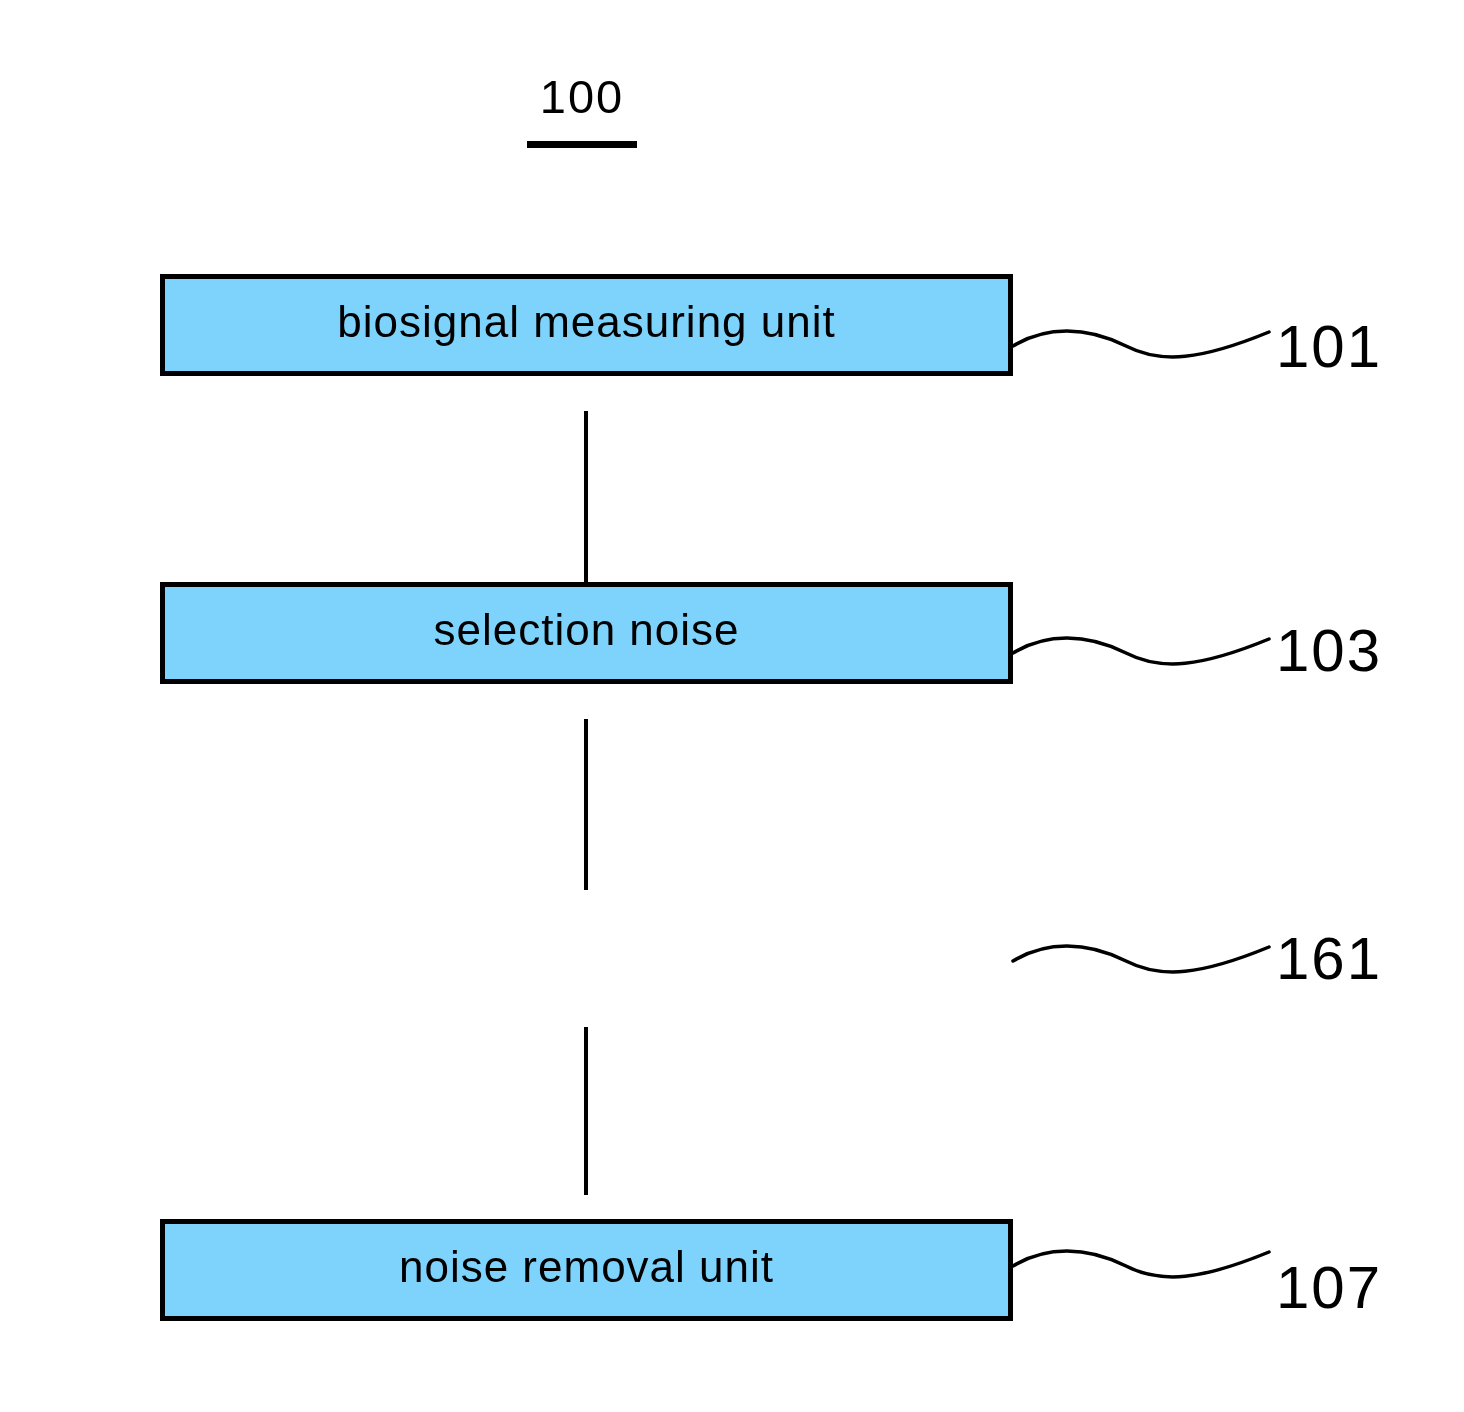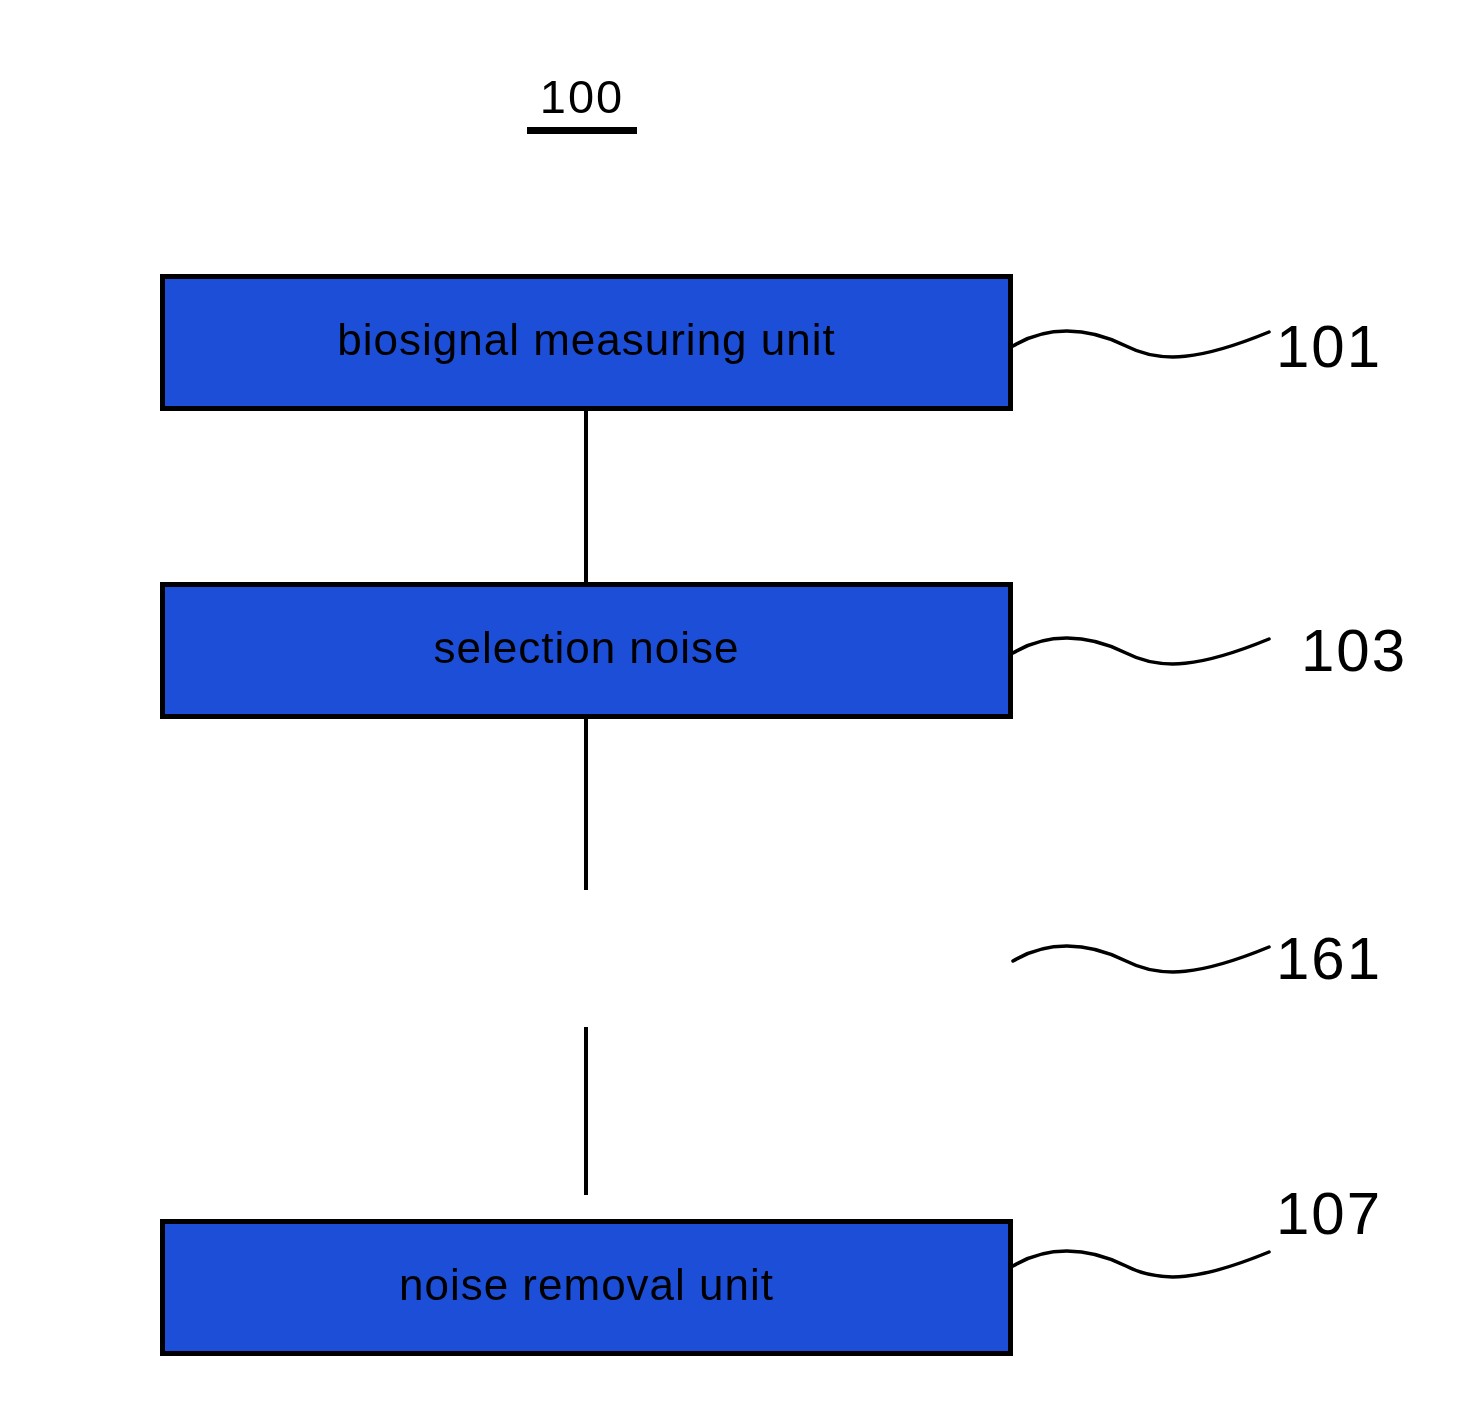--- a/index.html
+++ b/index.html
@@ -15,30 +15,30 @@
   }
   .fig-title {
     position: absolute;
     left: 527px;
     top: 72px;
     width: 110px;
     text-align: center;
     font-size: 47px;
     letter-spacing: 2px;
     border-bottom: 7px solid #000000;
-    padding-bottom: 6px;
+    padding-bottom: 20px;
     line-height: 1.05;
   }
   .unit-box {
     position: absolute;
     left: 160px;
     width: 853px;
-    height: 137px;
+    height: 102px;
     border: 5px solid #000000;
-    background: #1d4ed8;
+    background: #7dd3fc;
     display: flex;
     align-items: center;
     justify-content: center;
   }
   .unit-box .label {
     font-size: 44px;
     letter-spacing: 1px;
     white-space: nowrap;
     transform: translateY(-3px);
   }
@@ -63,23 +63,23 @@
   .co-4 { top: 1228px; }
   .ref-num {
     position: absolute;
     left: 1276px;
     font-size: 60px;
     letter-spacing: 2px;
     line-height: 1;
     white-space: nowrap;
   }
   .ref-1 { top: 317px; }
-  .ref-2 { top: 621px; margin-left: 25px; }
+  .ref-2 { top: 621px; }
   .ref-3 { top: 929px; }
-  .ref-4 { top: 1184px; text-align: center; }
+  .ref-4 { top: 1258px; text-align: center; }
 </style>
 </head>
 <body>
 
 <div class="page">
 
   <div class="fig-title">100</div>
 
   <div class="unit-box box-1">
     <span class="label">biosignal measuring unit</span>

